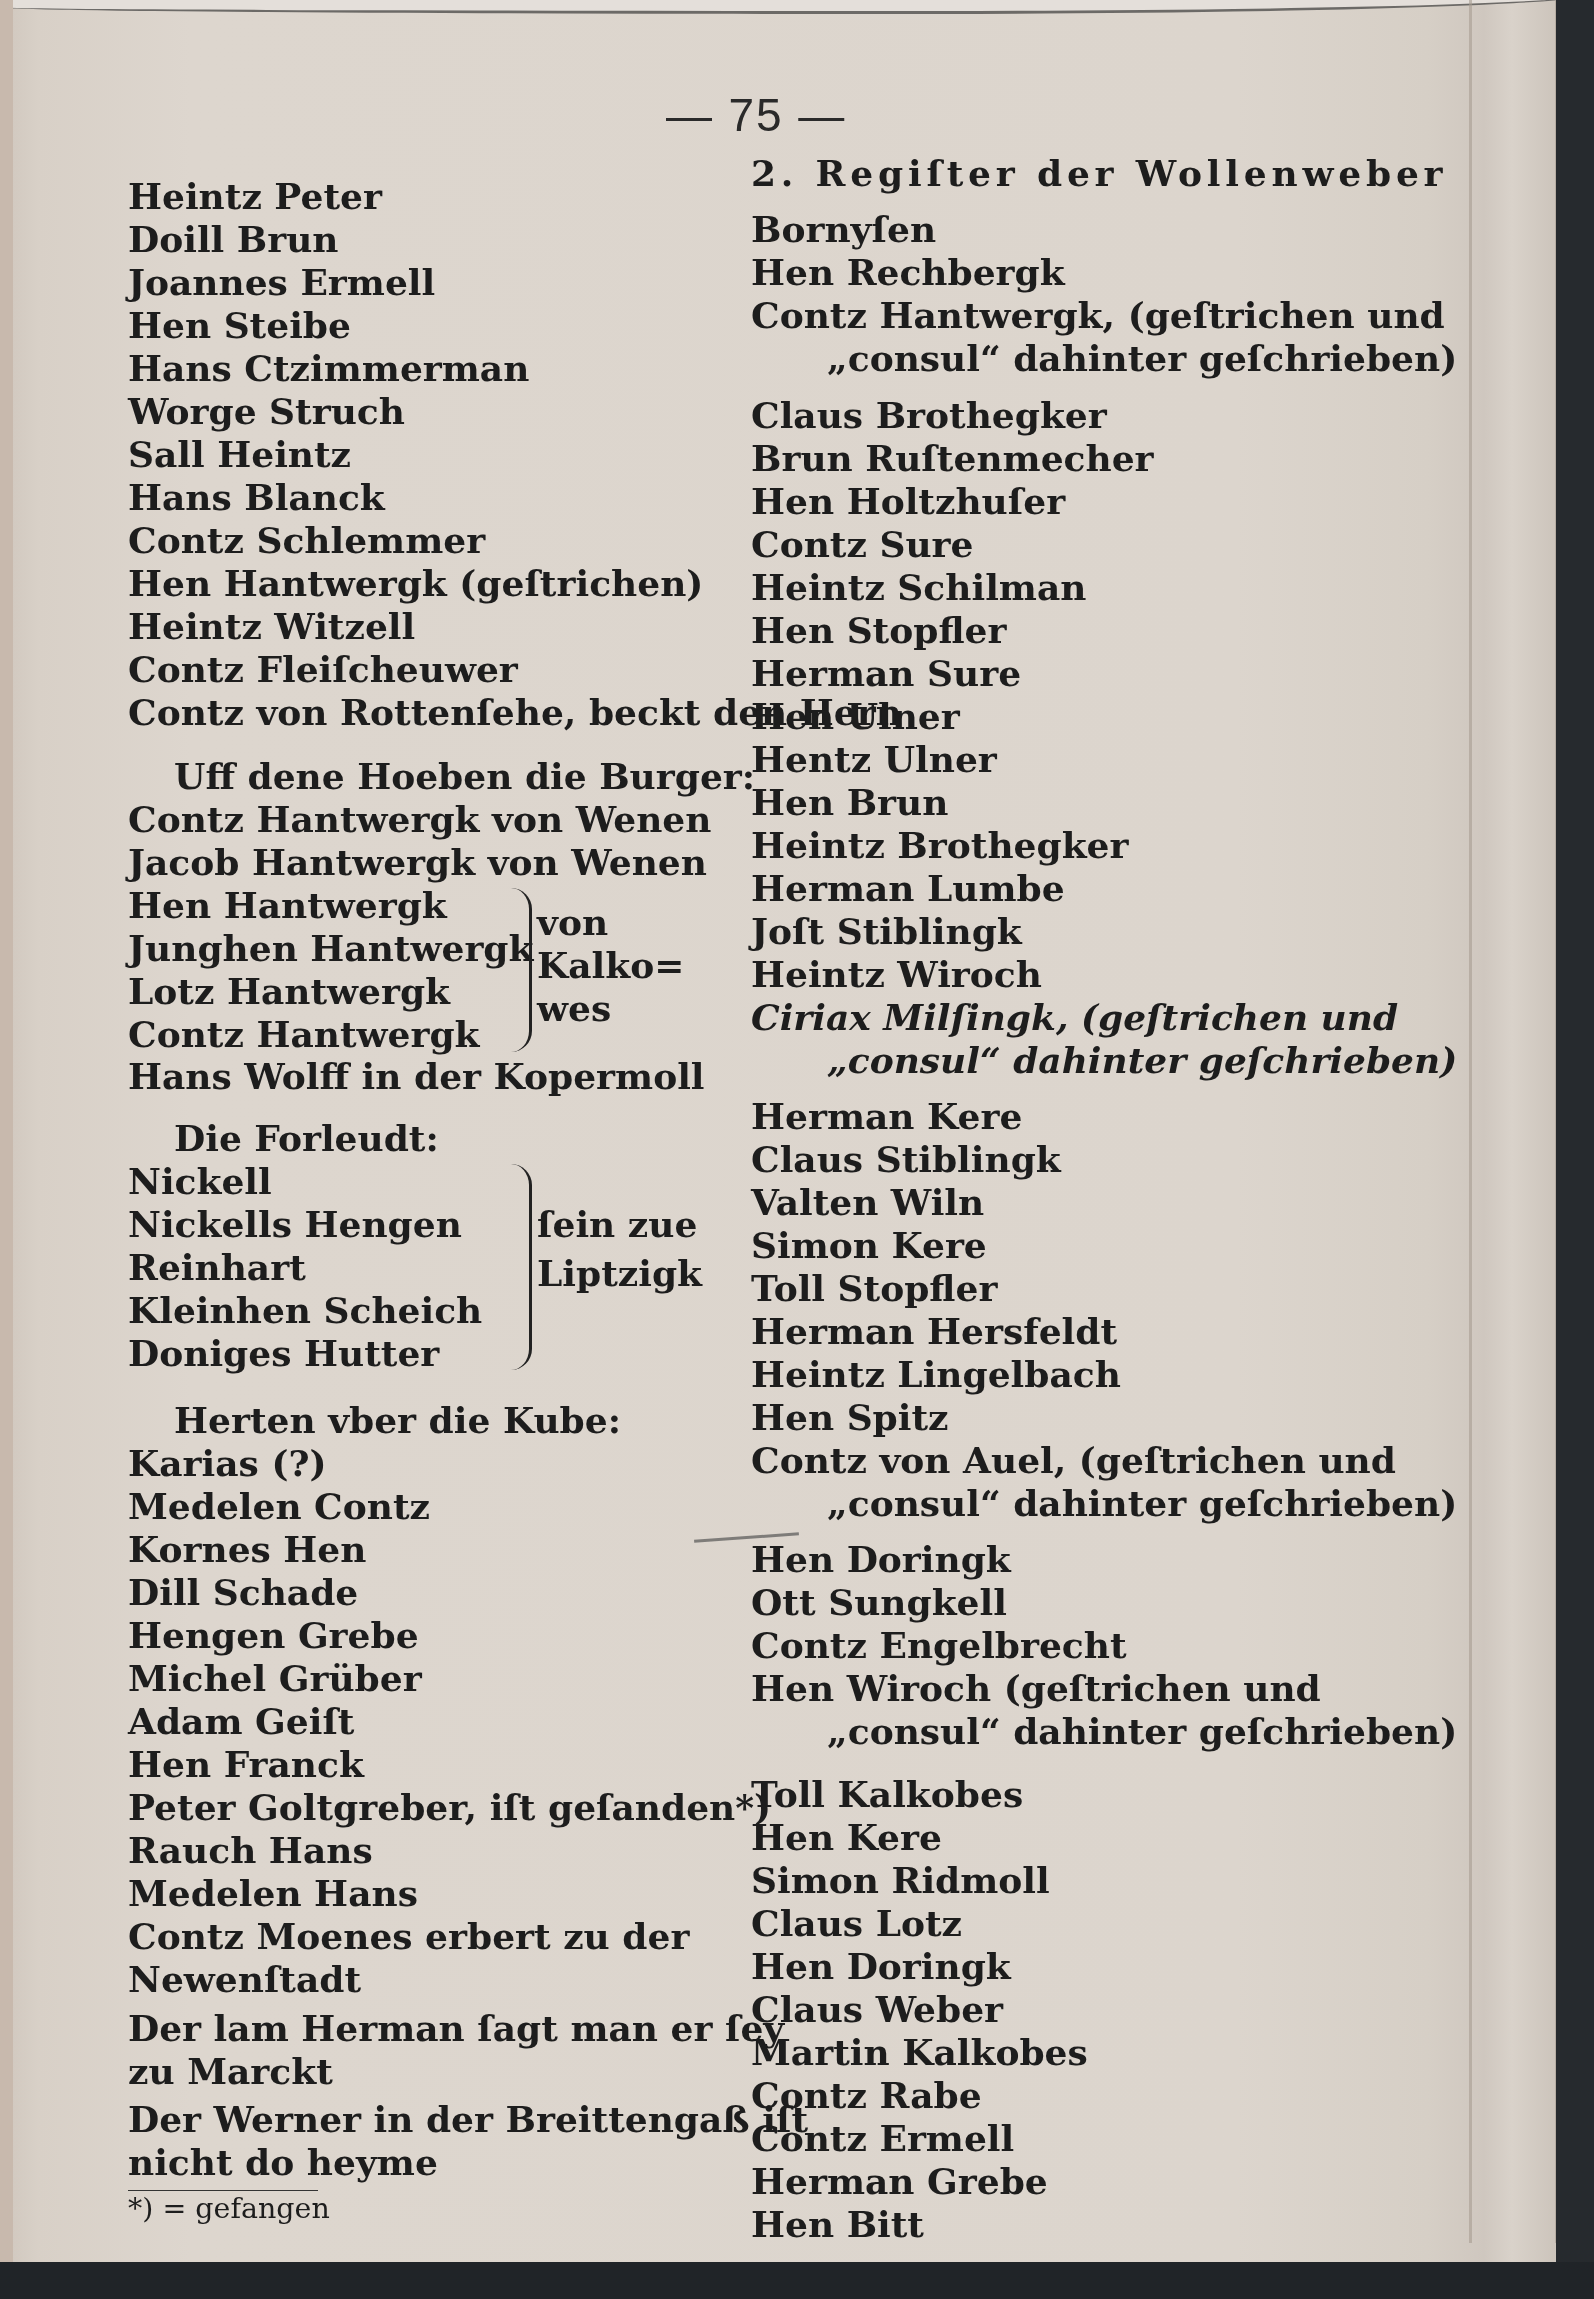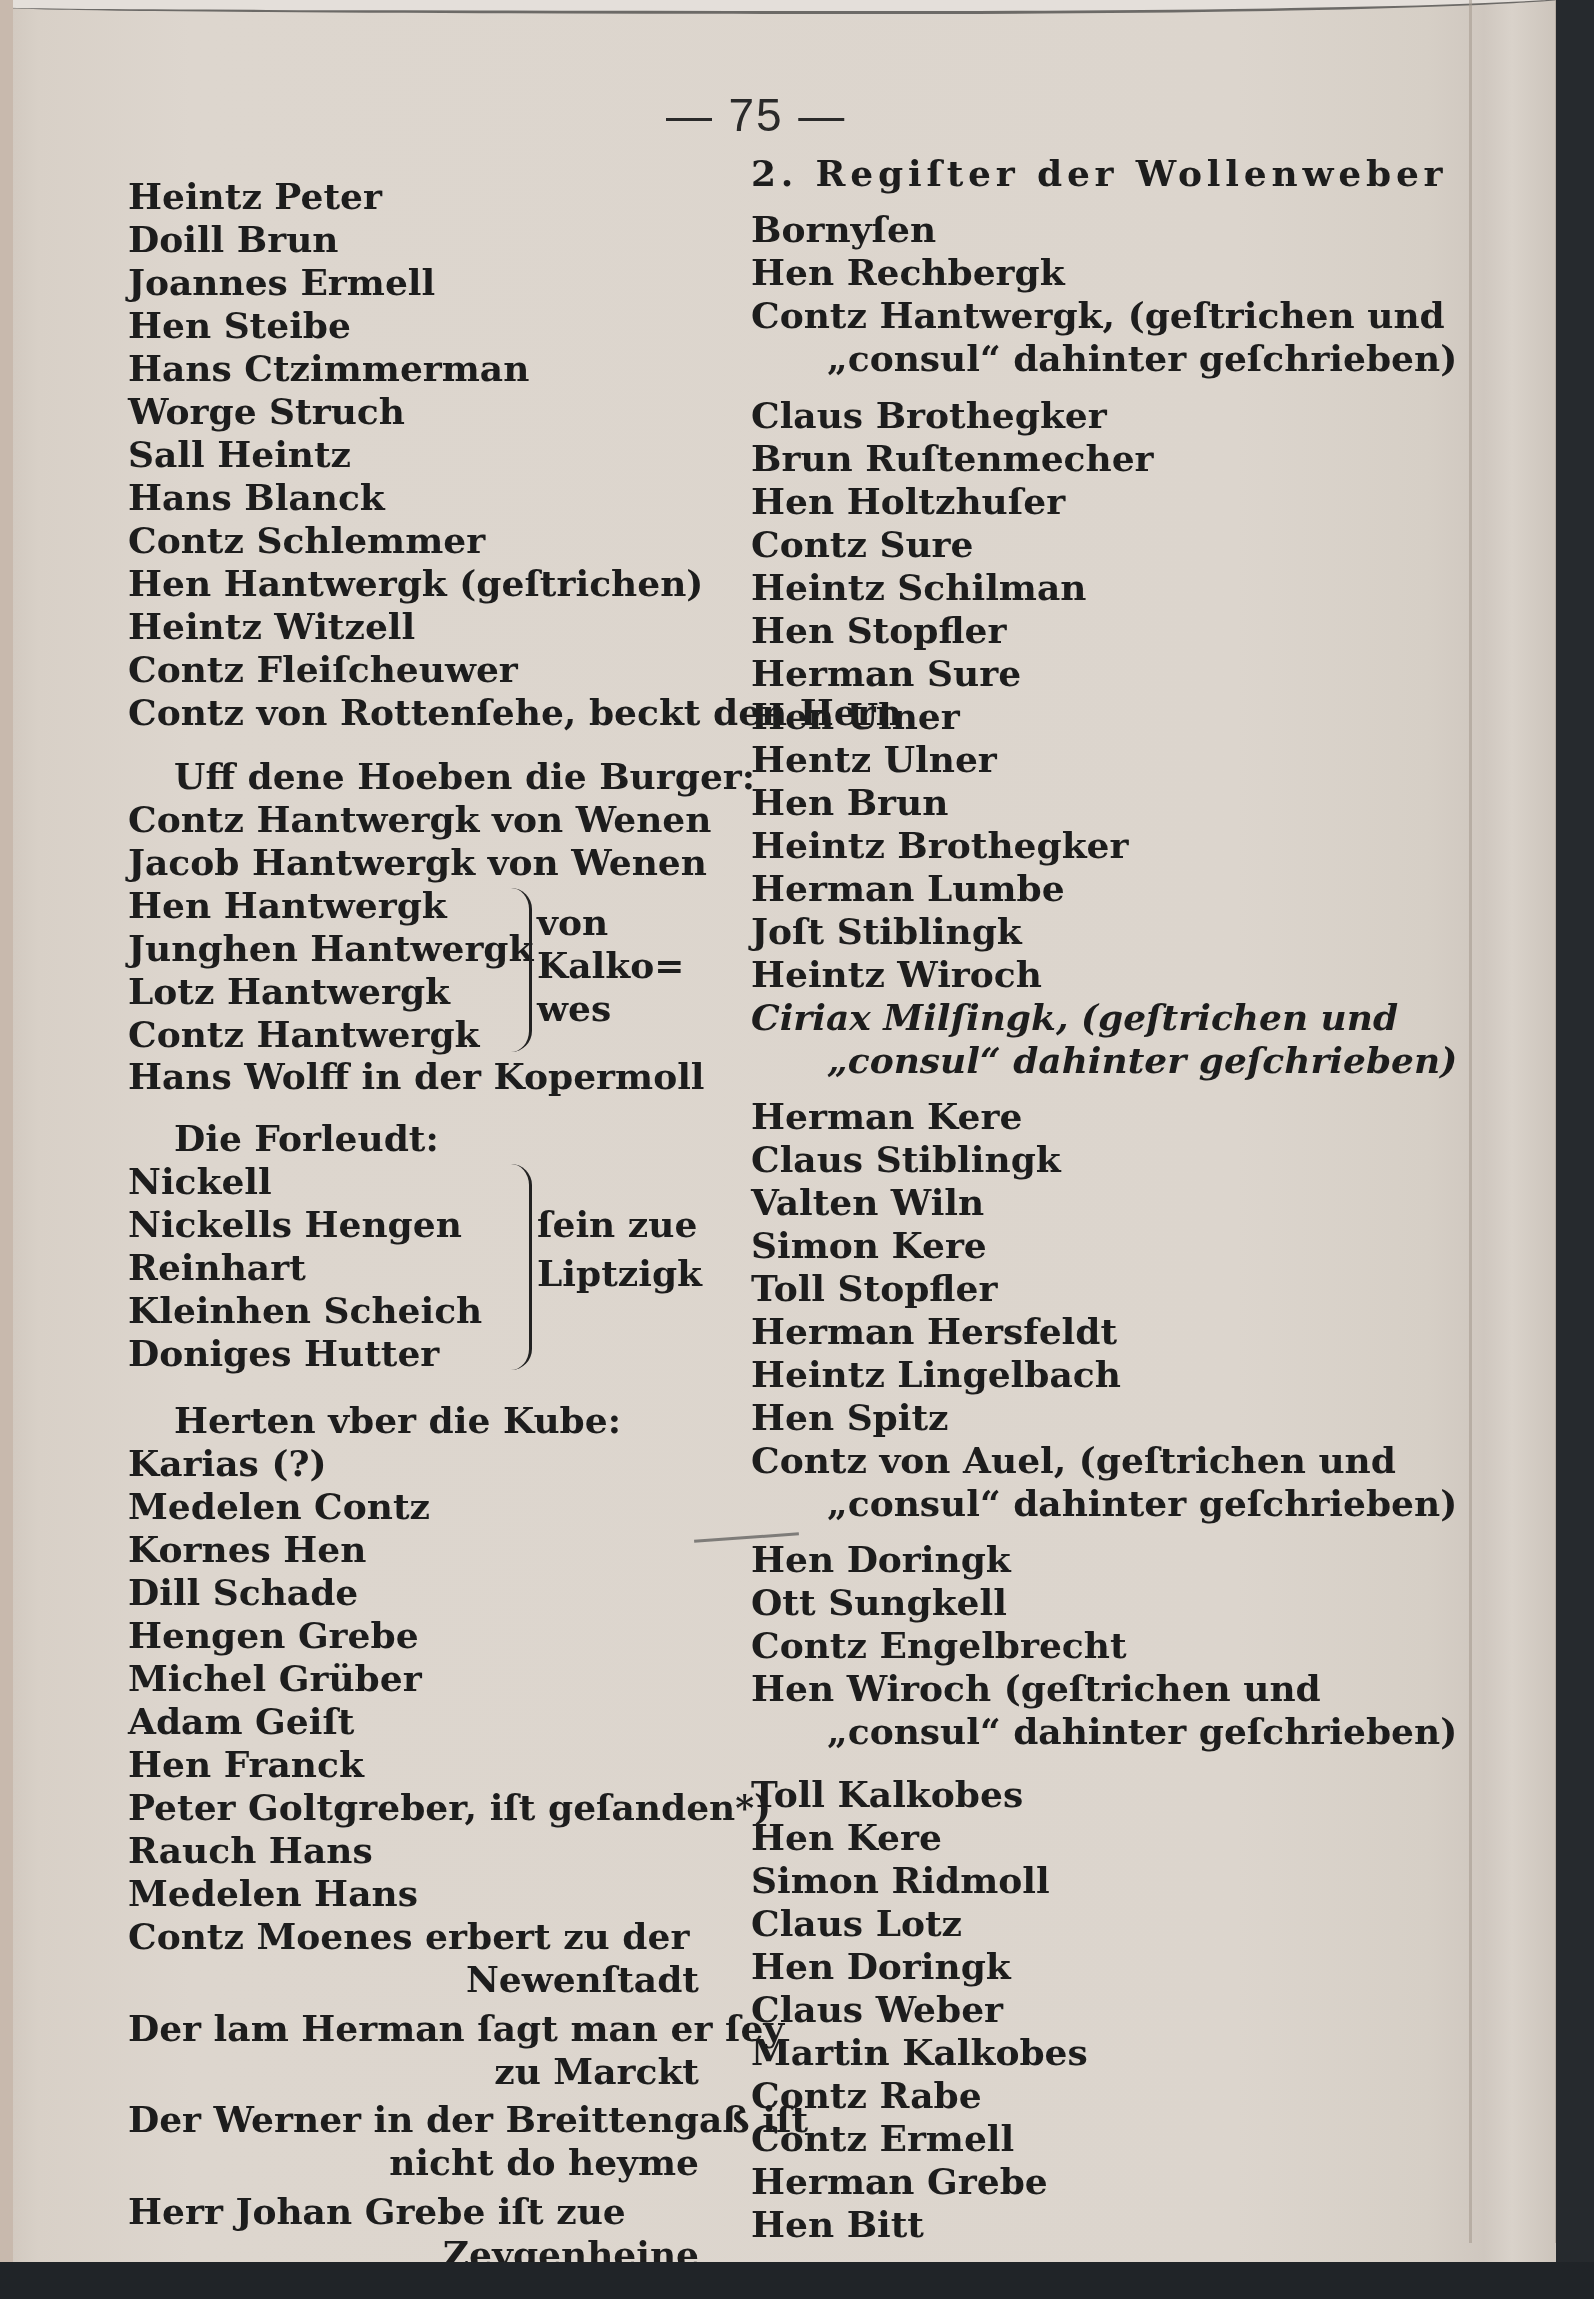--- a/index.html
+++ b/index.html
@@ -28,21 +28,21 @@
     position:absolute; left:666px; top:88px; font-family:"Liberation Sans",sans-serif;
     font-size:46px; color:#2a2a2a; letter-spacing:1.9px;
   }
   .col { position:absolute; color:#1d1d1d; font-weight:bold; }
   .col-left { left:128px; top:175px; width:590px; }
   .col-right { left:751px; top:152px; width:590px; }
   .line { font-size:36px; line-height:43px; height:43px; white-space:nowrap; }
   .heading { padding-left:46px; margin-top:21px; }
   .sub-heading { padding-left:46px; margin-top:19px; }
   .cont { padding-left:76px; }
-  .right-wrap { padding-left:0; text-align:right; width:571px; }
+  .right-wrap { padding-left:0; width:571px; }
   .section-title { font-size:36px; letter-spacing:4.8px; margin-bottom:13.3px; }
 
   .brace-group { position:relative; }
   .brace-note { position:absolute; font-size:36px; line-height:43px; }
   .brace {
     position:absolute; width:21px;
     border-right:3.8px solid #222; border-radius:0 21px 21px 0;
   }
   .footnote-rule { width:190px; border-top:1.9px solid #333; margin-top:5.7px; }
   .footnote { font-size:28.5px; font-weight:normal; line-height:36px; }
@@ -133,24 +133,20 @@
           <div class="line right-wrap">Newenſtadt</div>
         </div>
         <div style="margin-top: 5.7px;">
           <div class="line">Der lam Herman ſagt man er ſey</div>
           <div class="line right-wrap">zu Marckt</div>
         </div>
         <div style="margin-top: 5.7px;">
           <div class="line">Der Werner in der Breittengaß iſt</div>
           <div class="line right-wrap">nicht do heyme</div>
         </div>
-        <div style="margin-top: 5.7px;">
-          <div class="line">Herr Johan Grebe iſt zue</div>
-          <div class="line right-wrap">Zeygenheine</div>
-        </div>
       </div>
 
     <div class="footnote-rule"></div>
     <div class="footnote">*) = gefangen</div>
   </div>
 
   <div class="col col-right">
     <div class="line section-title">2. Regiſter der Wollenweber</div>
     <div id="right-entries">
         <div>

